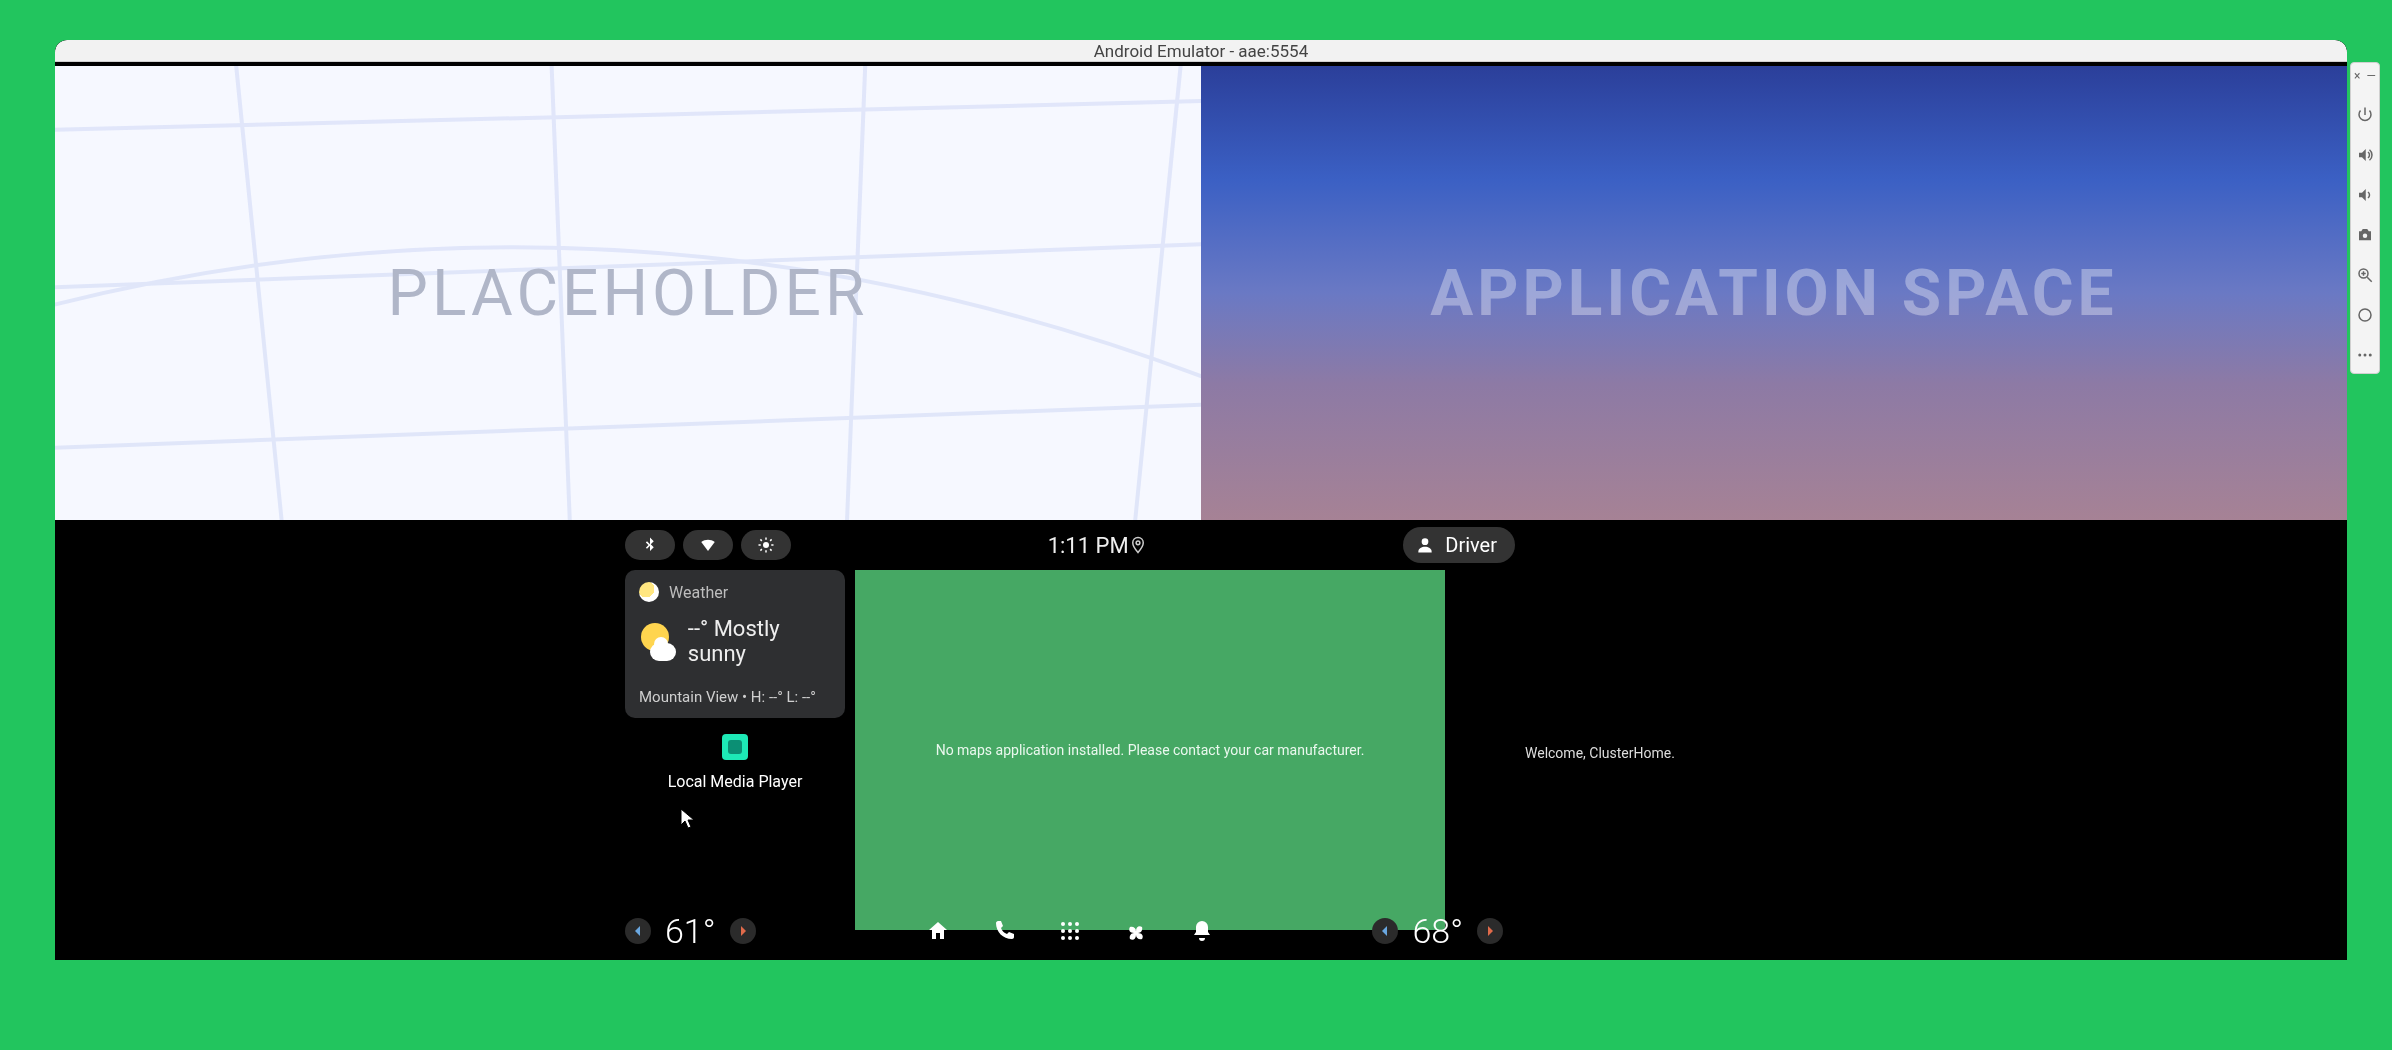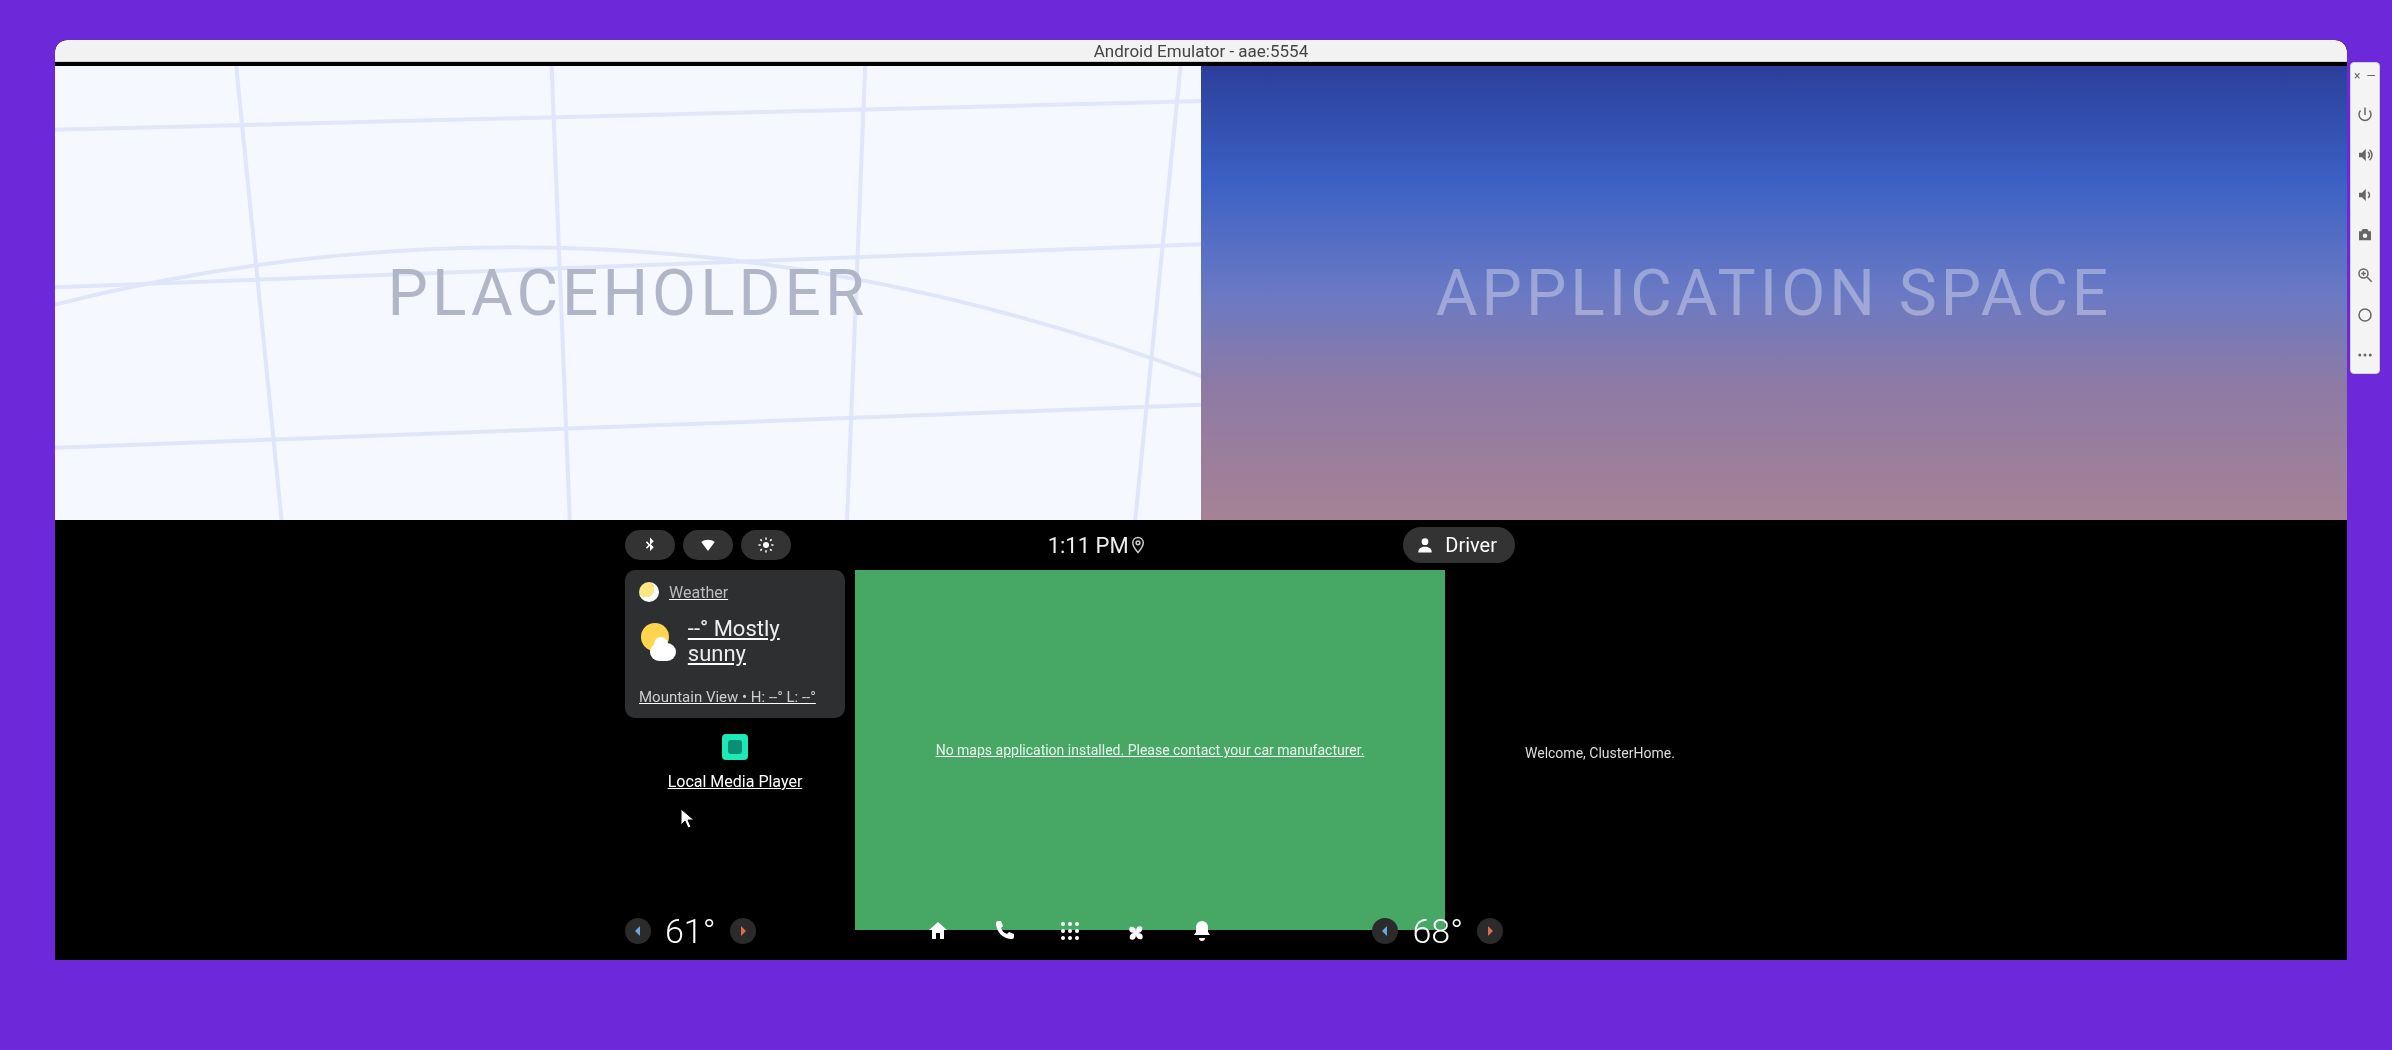--- a/index.html
+++ b/index.html
@@ -1,18 +1,18 @@
 <!DOCTYPE html>
 <html><head>
 <meta charset="utf-8">
 <style>
   * { box-sizing: border-box; margin: 0; padding: 0; }
   html, body { width: 2392px; height: 1050px; background: #000; font-family: "Roboto", "Helvetica Neue", Arial, sans-serif; overflow: hidden; }
 
-  .host { position: absolute; inset: 0; background: #6d28d9; }
+  .host { position: absolute; inset: 0; background: #22c55e; }
 
   
   .emulator-window {
     position: absolute;
     left: 55px; top: 40px;
     width: 2292px; height: 920px;
     background: #000;
     border-radius: 12px 12px 0 0;
     overflow: hidden;
   }
@@ -58,21 +58,21 @@
   }
   .pane-right {
     width: 50%;
     height: 100%;
     background: linear-gradient(180deg, #2b3f9a 0%, #3b60c4 25%, #6a79c4 50%, #8d7aa5 70%, #a68295 100%);
     display: flex; align-items: center; justify-content: center;
   }
   .pane-right-label {
     font-size: 64px; letter-spacing: 4px;
     color: rgba(255,255,255,0.35);
-    font-weight: 400;
+    font-weight: 700;
   }
 
   
   .aaos {
     position: absolute;
     left: 0; top: 458px;
     width: 100%; height: calc(100% - 458px);
     background: #000;
     color: #fff;
   }
@@ -111,21 +111,20 @@
     font-size: 20px;
   }
   .user-pill svg { width: 20px; height: 20px; fill: #fff; }
 
   
   .content-row {
     display: flex;
     gap: 10px;
     height: 360px;
     position: relative;
-    text-decoration: underline;
   }
 
   .cards-col { width: 220px; display: flex; flex-direction: column; gap: 14px; }
 
   .card {
     background: #2e2f31;
     border-radius: 10px;
     padding: 12px 14px;
     color: #eee;
     font-size: 18px;

